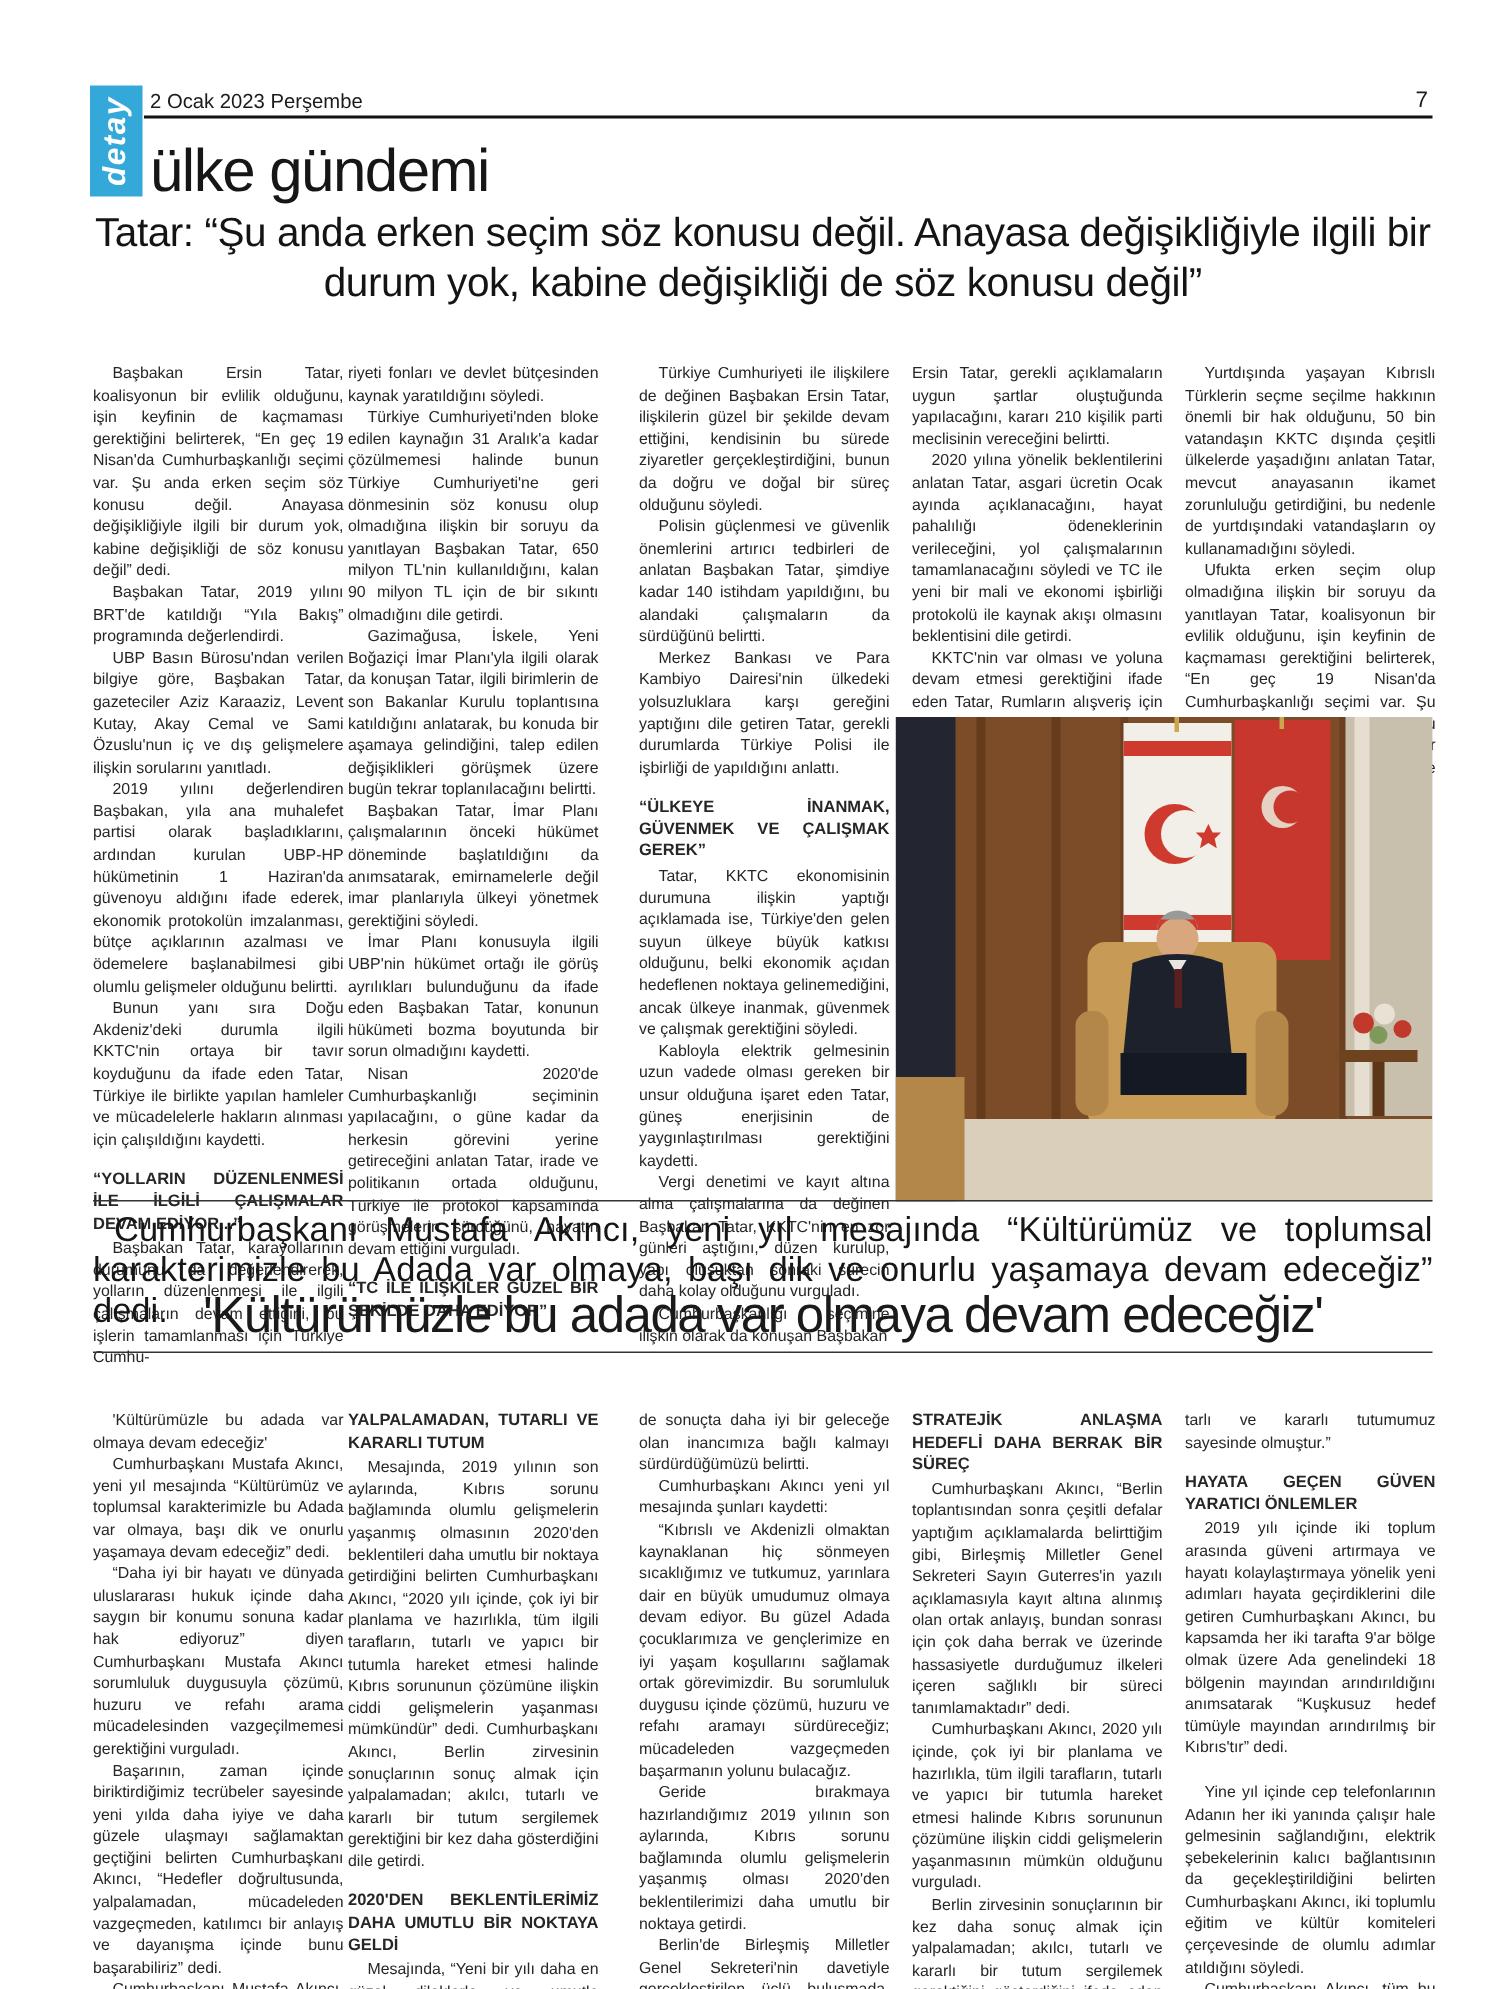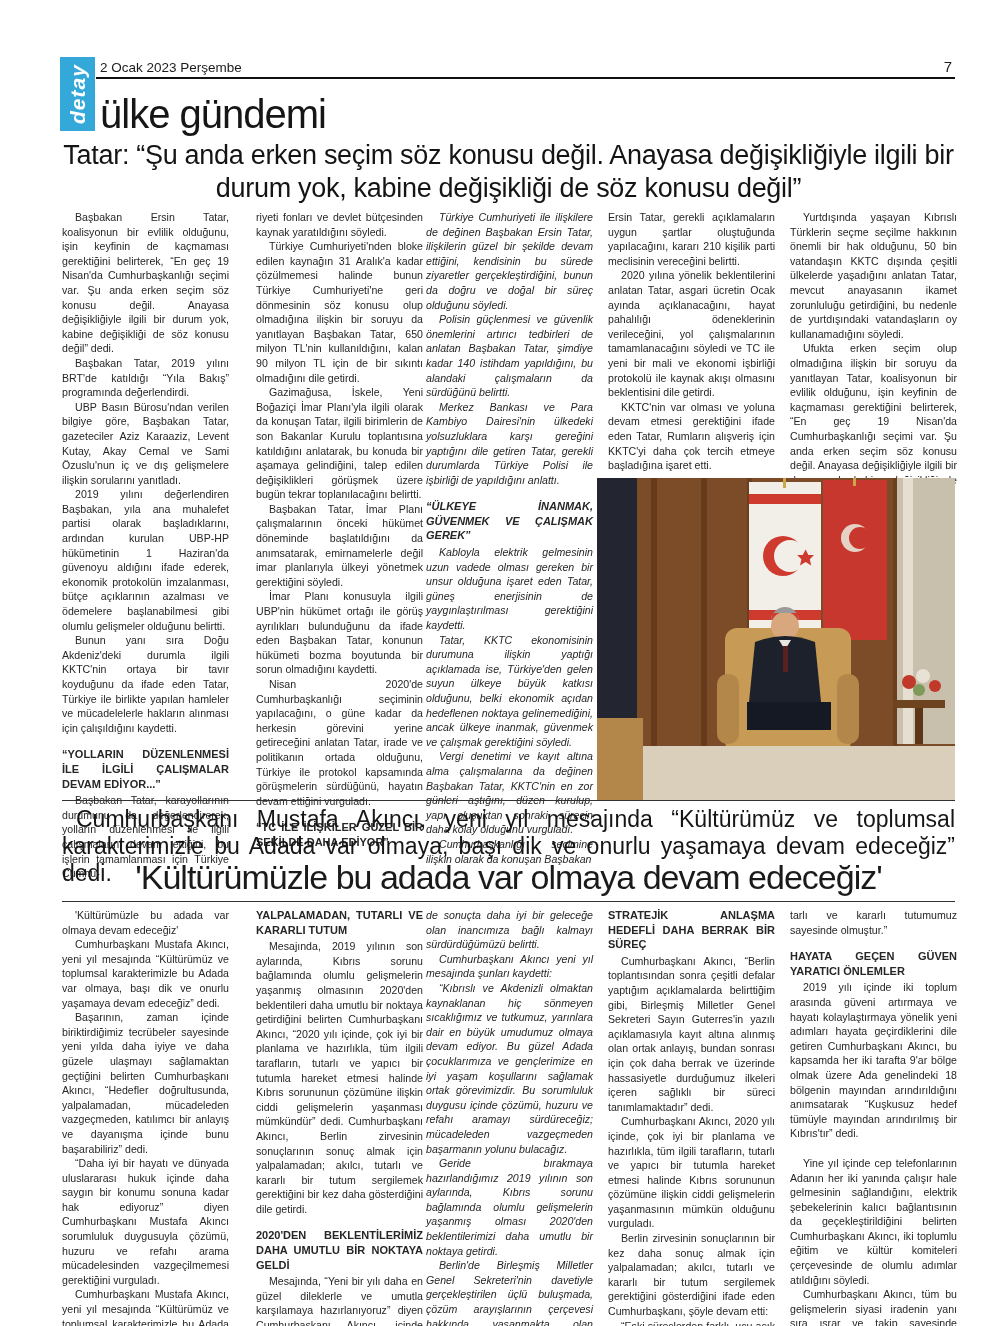--- a/index.html
+++ b/index.html
@@ -16,28 +16,28 @@
   .hrule{position:absolute;background:#111;}
   .rule-header{left:96px;top:77px;width:859px;height:2px;}
   .rule-art2-top{left:62px;top:800px;width:893px;height:1px;background:#333;}
   .rule-art2-bottom{left:62px;top:901px;width:893px;height:1px;background:#333;}
   .section-title{position:absolute;left:100px;top:80px;font-size:40px;font-weight:500;
                  letter-spacing:-1px;color:#161616;margin-top:12px;}
   .headline1{position:absolute;left:62px;top:139px;width:893px;text-align:center;
              font-size:27px;line-height:33px;font-weight:500;letter-spacing:-0.3px;color:#141414;}
   
   .col{position:absolute;width:167px;font-size:10.6px;line-height:14.6px;
-       text-align:justify;color:#262626;}
+       text-align:justify;color:#262626;margin-top:32px;}
   .col p{margin:0;text-indent:13px;}
   .col p.ni{text-indent:0;}
   .col p.sub{font-weight:bold;text-indent:0;margin:12px 0 2px 0;font-size:11px;letter-spacing:0;}
   .col p.first{margin-top:0;}
   .col p.gap{margin-top:15px;}
   .a1{top:210px;} .a2{top:908px;}
-  .c1{left:62px;} .c2{left:256px;} .c3{left:426px;font-style:italic;} .c4{left:608px;} .c5{left:790px;}
+  .c1{left:62px;} .c2{left:232px;} .c3{left:426px;} .c4{left:608px;} .c5{left:790px;}
   
   .intro2{position:absolute;left:62px;top:806px;width:893px;font-size:23px;line-height:27px;
           font-weight:500;text-align:justify;text-indent:14px;color:#161616;}
   .headline2{position:absolute;left:62px;top:858px;width:893px;text-align:center;
              font-size:34px;line-height:38px;font-weight:400;letter-spacing:-1px;color:#1a1a1a;}
   
   .photo{position:absolute;left:597px;top:478px;width:358px;height:323px;overflow:hidden;}
 </style>
 </head>
 <body>
@@ -72,22 +72,22 @@
     <p>İmar Planı konusuyla ilgili UBP'nin hükümet ortağı ile görüş ayrılıkları bulunduğunu da ifade eden Başbakan Tatar, konunun hükümeti bozma boyutunda bir sorun olmadığını kaydetti.</p>
     <p>Nisan 2020'de Cumhurbaşkanlığı seçiminin yapılacağını, o güne kadar da herkesin görevini yerine getireceğini anlatan Tatar, irade ve politikanın ortada olduğunu, Türkiye ile protokol kapsamında görüşmelerin sürdüğünü, hayatın devam ettiğini vurguladı.</p>
     <p class="sub">“TC İLE İLİŞKİLER GÜZEL BİR ŞEKİLDE DAHA EDİYOR”</p>
   </div>
 
   <div class="col a1 c3">
     <p>Türkiye Cumhuriyeti ile ilişkilere de değinen Başbakan Ersin Tatar, ilişkilerin güzel bir şekilde devam ettiğini, kendisinin bu sürede ziyaretler gerçekleştirdiğini, bunun da doğru ve doğal bir süreç olduğunu söyledi.</p>
     <p>Polisin güçlenmesi ve güvenlik önemlerini artırıcı tedbirleri de anlatan Başbakan Tatar, şimdiye kadar 140 istihdam yapıldığını, bu alandaki çalışmaların da sürdüğünü belirtti.</p>
     <p>Merkez Bankası ve Para Kambiyo Dairesi'nin ülkedeki yolsuzluklara karşı gereğini yaptığını dile getiren Tatar, gerekli durumlarda Türkiye Polisi ile işbirliği de yapıldığını anlattı.</p>
     <p class="sub">“ÜLKEYE İNANMAK, GÜVENMEK VE ÇALIŞMAK GEREK”</p>
+    <p>Tatar, KKTC ekonomisinin durumuna ilişkin yaptığı açıklamada ise, Türkiye'den gelen suyun ülkeye büyük katkısı olduğunu, belki ekonomik açıdan hedeflenen noktaya gelinemediğini, ancak ülkeye inanmak, güvenmek ve çalışmak gerektiğini söyledi.</p>
     <p>Kabloyla elektrik gelmesinin uzun vadede olması gereken bir unsur olduğuna işaret eden Tatar, güneş enerjisinin de yaygınlaştırılması gerektiğini kaydetti.</p>
-    <p>Tatar, KKTC ekonomisinin durumuna ilişkin yaptığı açıklamada ise, Türkiye'den gelen suyun ülkeye büyük katkısı olduğunu, belki ekonomik açıdan hedeflenen noktaya gelinemediğini, ancak ülkeye inanmak, güvenmek ve çalışmak gerektiğini söyledi.</p>
     <p>Vergi denetimi ve kayıt altına alma çalışmalarına da değinen Başbakan Tatar, KKTC'nin en zor günleri aştığını, düzen kurulup, yapı oluşuktan sonraki sürecin daha kolay olduğunu vurguladı.</p>
     <p>Cumhurbaşkanlığı seçimine ilişkin olarak da konuşan Başbakan</p>
   </div>
 
   <div class="col a1 c4">
     <p class="ni">Ersin Tatar, gerekli açıklamaların uygun şartlar oluştuğunda yapılacağını, kararı 210 kişilik parti meclisinin vereceğini belirtti.</p>
     <p>2020 yılına yönelik beklentilerini anlatan Tatar, asgari ücretin Ocak ayında açıklanacağını, hayat pahalılığı ödeneklerinin verileceğini, yol çalışmalarının tamamlanacağını söyledi ve TC ile yeni bir mali ve ekonomi işbirliği protokolü ile kaynak akışı olmasını beklentisini dile getirdi.</p>
     <p>KKTC'nin var olması ve yoluna devam etmesi gerektiğini ifade eden Tatar, Rumların alışveriş için KKTC'yi daha çok tercih etmeye başladığına işaret etti.</p>
   </div>
 
@@ -149,22 +149,22 @@
   </div>
 
   <div class="hrule rule-art2-top"></div>
   <div class="intro2">Cumhurbaşkanı Mustafa Akıncı, yeni yıl mesajında “Kültürümüz ve toplumsal karakterimizle bu Adada var olmaya, başı dik ve onurlu yaşamaya devam edeceğiz” dedi.</div>
   <div class="headline2">'Kültürümüzle bu adada var olmaya devam edeceğiz'</div>
   <div class="hrule rule-art2-bottom"></div>
 
   <div class="col a2 c1">
     <p>'Kültürümüzle bu adada var olmaya devam edeceğiz'</p>
     <p>Cumhurbaşkanı Mustafa Akıncı, yeni yıl mesajında “Kültürümüz ve toplumsal karakterimizle bu Adada var olmaya, başı dik ve onurlu yaşamaya devam edeceğiz” dedi.</p>
+    <p>“Daha iyi bir hayatı ve dünyada uluslararası hukuk içinde daha saygın bir konumu sonuna kadar hak ediyoruz” diyen Cumhurbaşkanı Mustafa Akıncı sorumluluk duygusuyla çözümü, huzuru ve refahı arama mücadelesinden vazgeçilmemesi gerektiğini vurguladı.</p>
     <p>Başarının, zaman içinde biriktirdiğimiz tecrübeler sayesinde yeni yılda daha iyiye ve daha güzele ulaşmayı sağlamaktan geçtiğini belirten Cumhurbaşkanı Akıncı, “Hedefler doğrultusunda, yalpalamadan, mücadeleden vazgeçmeden, katılımcı bir anlayış ve dayanışma içinde bunu başarabiliriz” dedi.</p>
-    <p>“Daha iyi bir hayatı ve dünyada uluslararası hukuk içinde daha saygın bir konumu sonuna kadar hak ediyoruz” diyen Cumhurbaşkanı Mustafa Akıncı sorumluluk duygusuyla çözümü, huzuru ve refahı arama mücadelesinden vazgeçilmemesi gerektiğini vurguladı.</p>
     <p>Cumhurbaşkanı Mustafa Akıncı, yeni yıl mesajında “Kültürümüz ve toplumsal karakterimizle bu Adada var olmaya, başı dik ve onurlu yaşamaya devam edeceğiz” dedi.</p>
   </div>
 
   <div class="col a2 c2">
     <p class="sub first">YALPALAMADAN, TUTARLI VE KARARLI TUTUM</p>
     <p>Mesajında, 2019 yılının son aylarında, Kıbrıs sorunu bağlamında olumlu gelişmelerin yaşanmış olmasının 2020'den beklentileri daha umutlu bir noktaya getirdiğini belirten Cumhurbaşkanı Akıncı, “2020 yılı içinde, çok iyi bir planlama ve hazırlıkla, tüm ilgili tarafların, tutarlı ve yapıcı bir tutumla hareket etmesi halinde Kıbrıs sorununun çözümüne ilişkin ciddi gelişmelerin yaşanması mümkündür” dedi. Cumhurbaşkanı Akıncı, Berlin zirvesinin sonuçlarının sonuç almak için yalpalamadan; akılcı, tutarlı ve kararlı bir tutum sergilemek gerektiğini bir kez daha gösterdiğini dile getirdi.</p>
     <p class="sub">2020'DEN BEKLENTİLERİMİZ DAHA UMUTLU BİR NOKTAYA GELDİ</p>
     <p>Mesajında, “Yeni bir yılı daha en güzel dileklerle ve umutla karşılamaya hazırlanıyoruz” diyen Cumhurbaşkanı Akıncı, içinde bulunduğumuz koşullar ve yaşadığımız sorunlar bizleri zaman zaman üzüp karamsarlığa sürüklese</p>
   </div>
 

